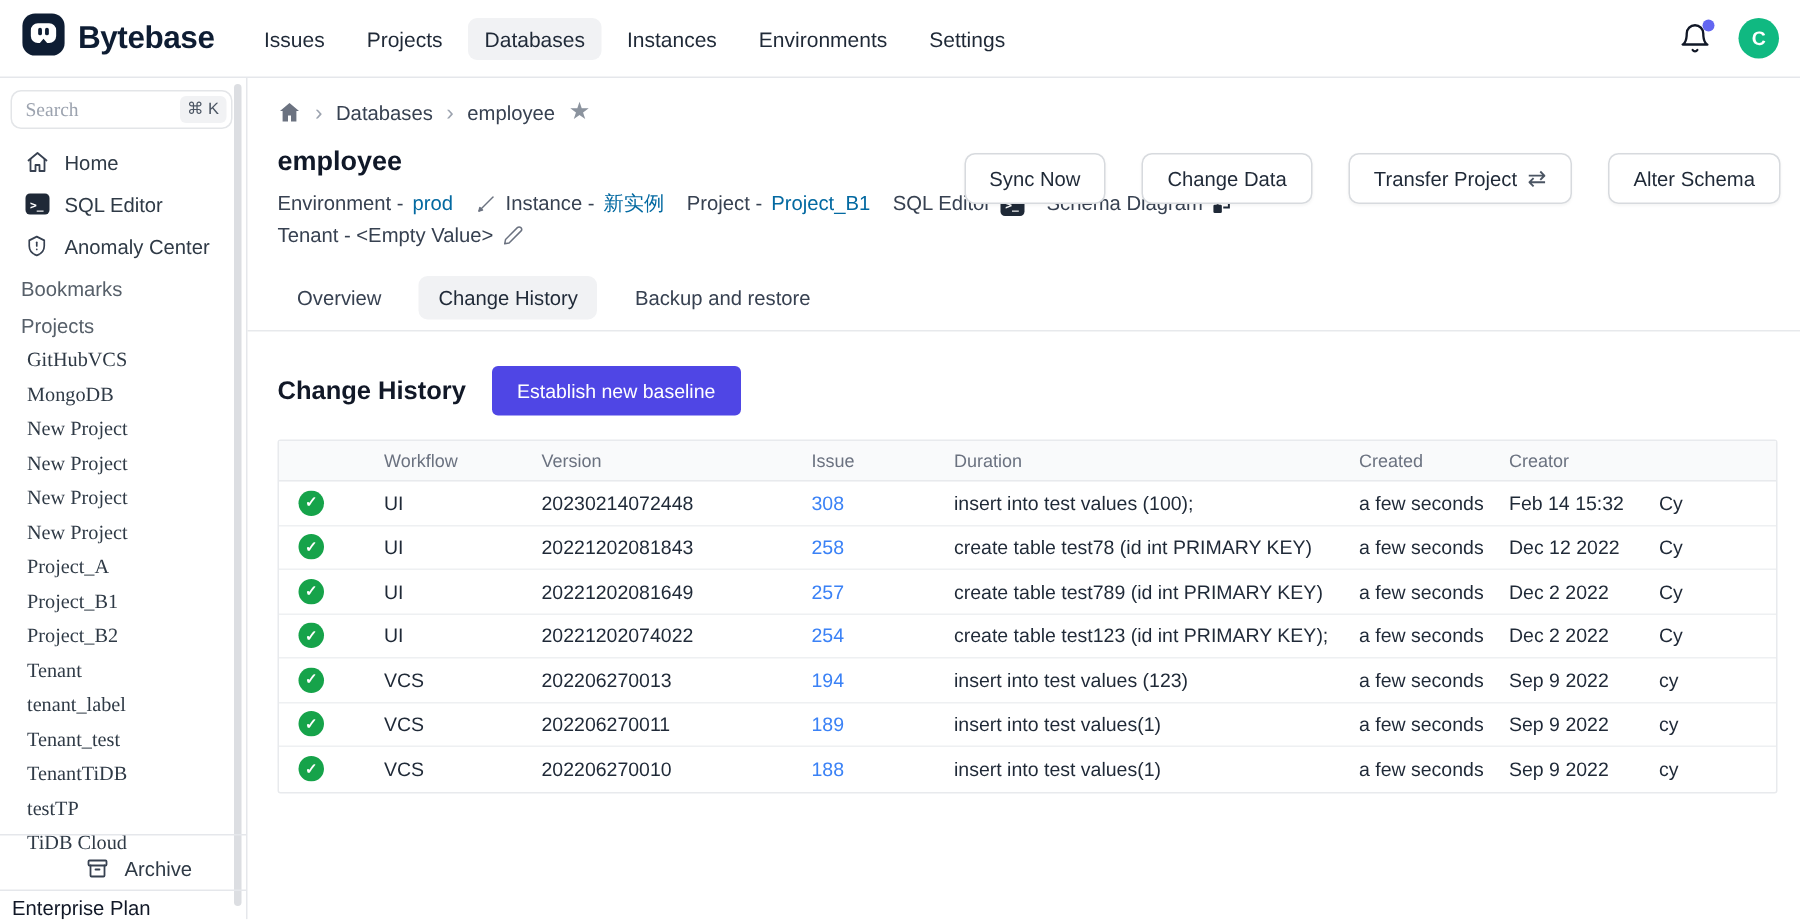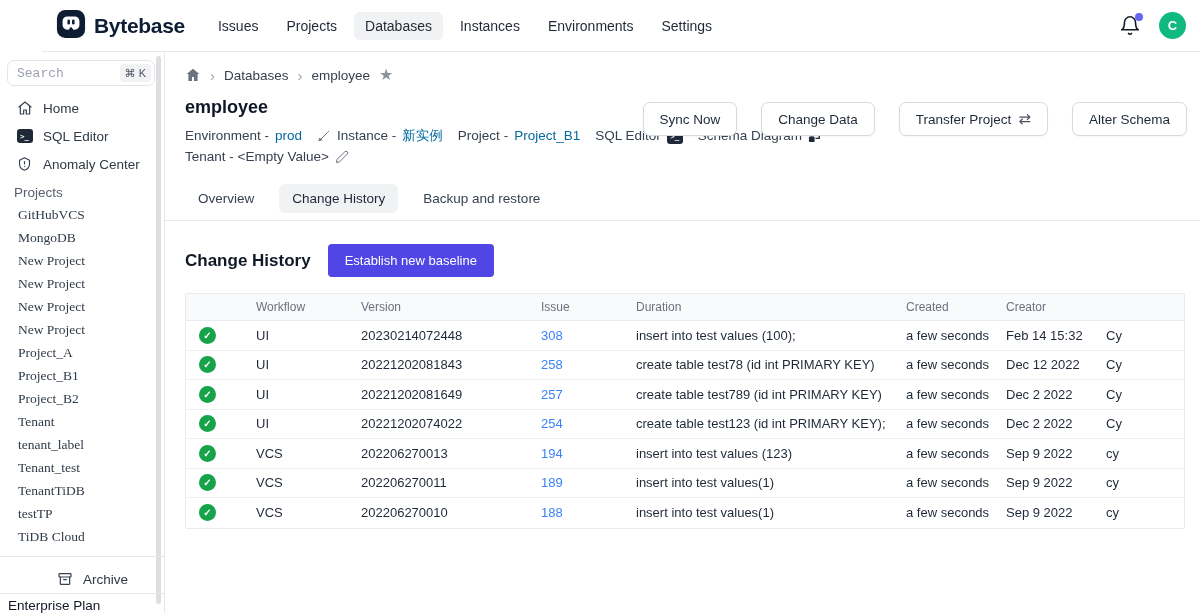--- a/index.html
+++ b/index.html
@@ -2,40 +2,40 @@
 <html><head>
 <meta charset="utf-8">
 <style>
   * { margin:0; padding:0; box-sizing:border-box; }
   html,body { background:#fff; }
   .app {
     position:relative; width:1200px; height:613px; overflow:hidden;
     font-family:"Liberation Sans", sans-serif; color:#1f2937; background:#fff;
   }
   
-  .topbar { height:52px; border-bottom:1px solid #e5e7eb; display:flex; align-items:center; padding:0 14px;margin-left:42px; }
+  .topbar { height:52px; border-bottom:1px solid #e5e7eb; display:flex; align-items:center; padding:0 14px; }
   .brand { display:flex; align-items:center; gap:8px; margin-right:22px; cursor:pointer; }
   .brand-name { font-size:21px; font-weight:800; color:#0e1d33; letter-spacing:-0.3px; }
   .topnav { display:flex; align-items:center; gap:6px; }
   .nav-item { font-size:14px; color:#1f2937; padding:6px 11px; border-radius:6px; cursor:pointer; text-decoration:none; }
   .nav-item.active { background:#f1f2f4; }
   .topbar-right { margin-left:auto; display:flex; align-items:center; gap:18px; }
   .bell-wrap { position:relative; width:22px; height:22px; cursor:pointer; }
   .bell-dot { position:absolute; top:-2px; right:-2px; width:8px; height:8px; border-radius:50%; background:#6366f1; }
   .avatar { width:27px; height:27px; border-radius:50%; background:#10b981; color:#fff; font-size:13px; font-weight:700;
             display:flex; align-items:center; justify-content:center; cursor:pointer; }
   
   .layout { display:flex; height:561px; }
   .sidebar { position:relative; width:165px; border-right:1px solid #e5e7eb; padding-top:8px; flex:none; }
   .main { flex:1; position:relative; padding:12px 13px 0 20px; }
   
   .searchbox { position:relative; margin:0 9px 8px 7px; }
   .searchbox input {
     width:100%; height:26px; border:1px solid #e3e5e8; border-radius:7px; background:#fff;
-    font-family:Liberation Mono, monospace; font-size:13px; color:#374151; padding:0 40px 0 9px; outline:none;
+    font-family:Liberation Serif, serif; font-size:13px; color:#374151; padding:0 40px 0 9px; outline:none;
   }
   .searchbox input::placeholder { color:#9ca3af; }
   .kbd { position:absolute; right:4px; top:4px; background:#f1f2f4; border-radius:4px; font-size:11px;
          color:#4b5563; padding:2px 5px; line-height:14px; }
   .snav-item { display:flex; align-items:center; gap:10px; padding:5px 16px; font-size:13.5px; color:#2f3a46; cursor:pointer; height:28px; }
   .snav-item .ic { width:17px; display:flex; justify-content:center; }
   .term-icon { display:inline-flex; align-items:center; justify-content:center; width:16px; height:14px;
                background:#1f2937; color:#fff; border-radius:3px; font-size:7.5px; font-weight:700;
                font-family:"DejaVu Sans Mono", monospace; letter-spacing:0; }
   .section-label { padding:7px 14px 3px 14px; font-size:13.5px; color:#57606a; }
@@ -152,20 +152,21 @@
         <span class="ic">
           <svg width="15" height="16" viewBox="0 0 24 24" fill="none" stroke="#374151" stroke-width="1.8" stroke-linecap="round" stroke-linejoin="round">
             <path d="M12 2 20 6v6c0 5-3.5 8.5-8 10-4.5-1.5-8-5-8-10V6z"></path>
               <path d="M12 8v4"></path>
               <path d="M12 15.5v.2"></path>
           </svg>
         </span>
         <span>Anomaly Center</span>
       </div>
 
+      <div class="section-label">Bookmarks</div>
       <div class="section-label">Projects</div>
 
       <div>
 
           <div class="project-item">GitHubVCS</div>
 
           <div class="project-item">MongoDB</div>
 
           <div class="project-item">New Project</div>
 

